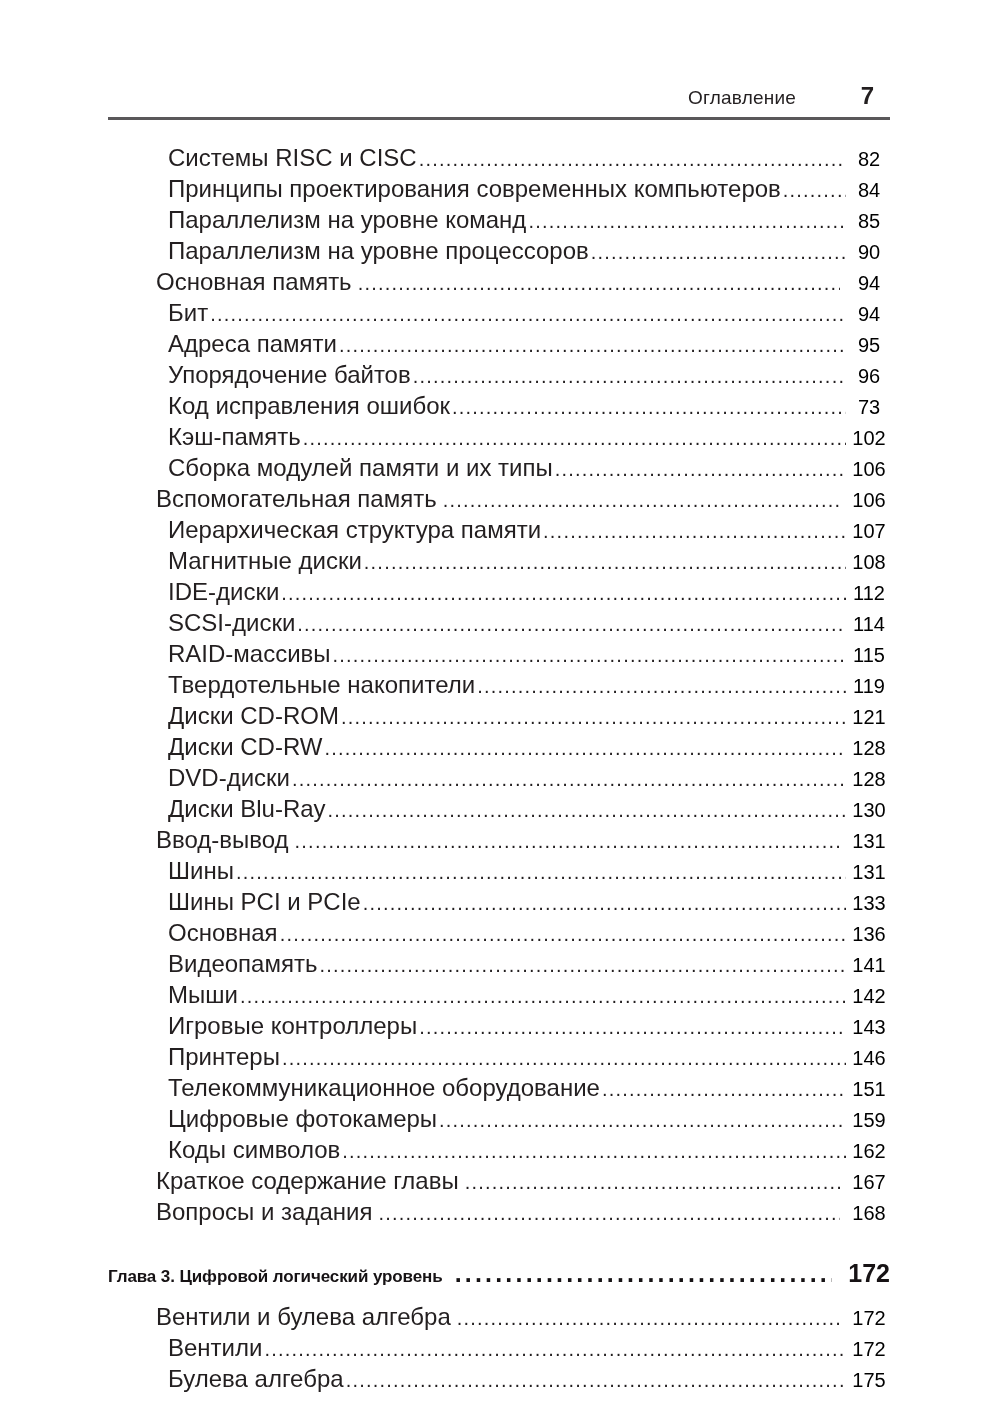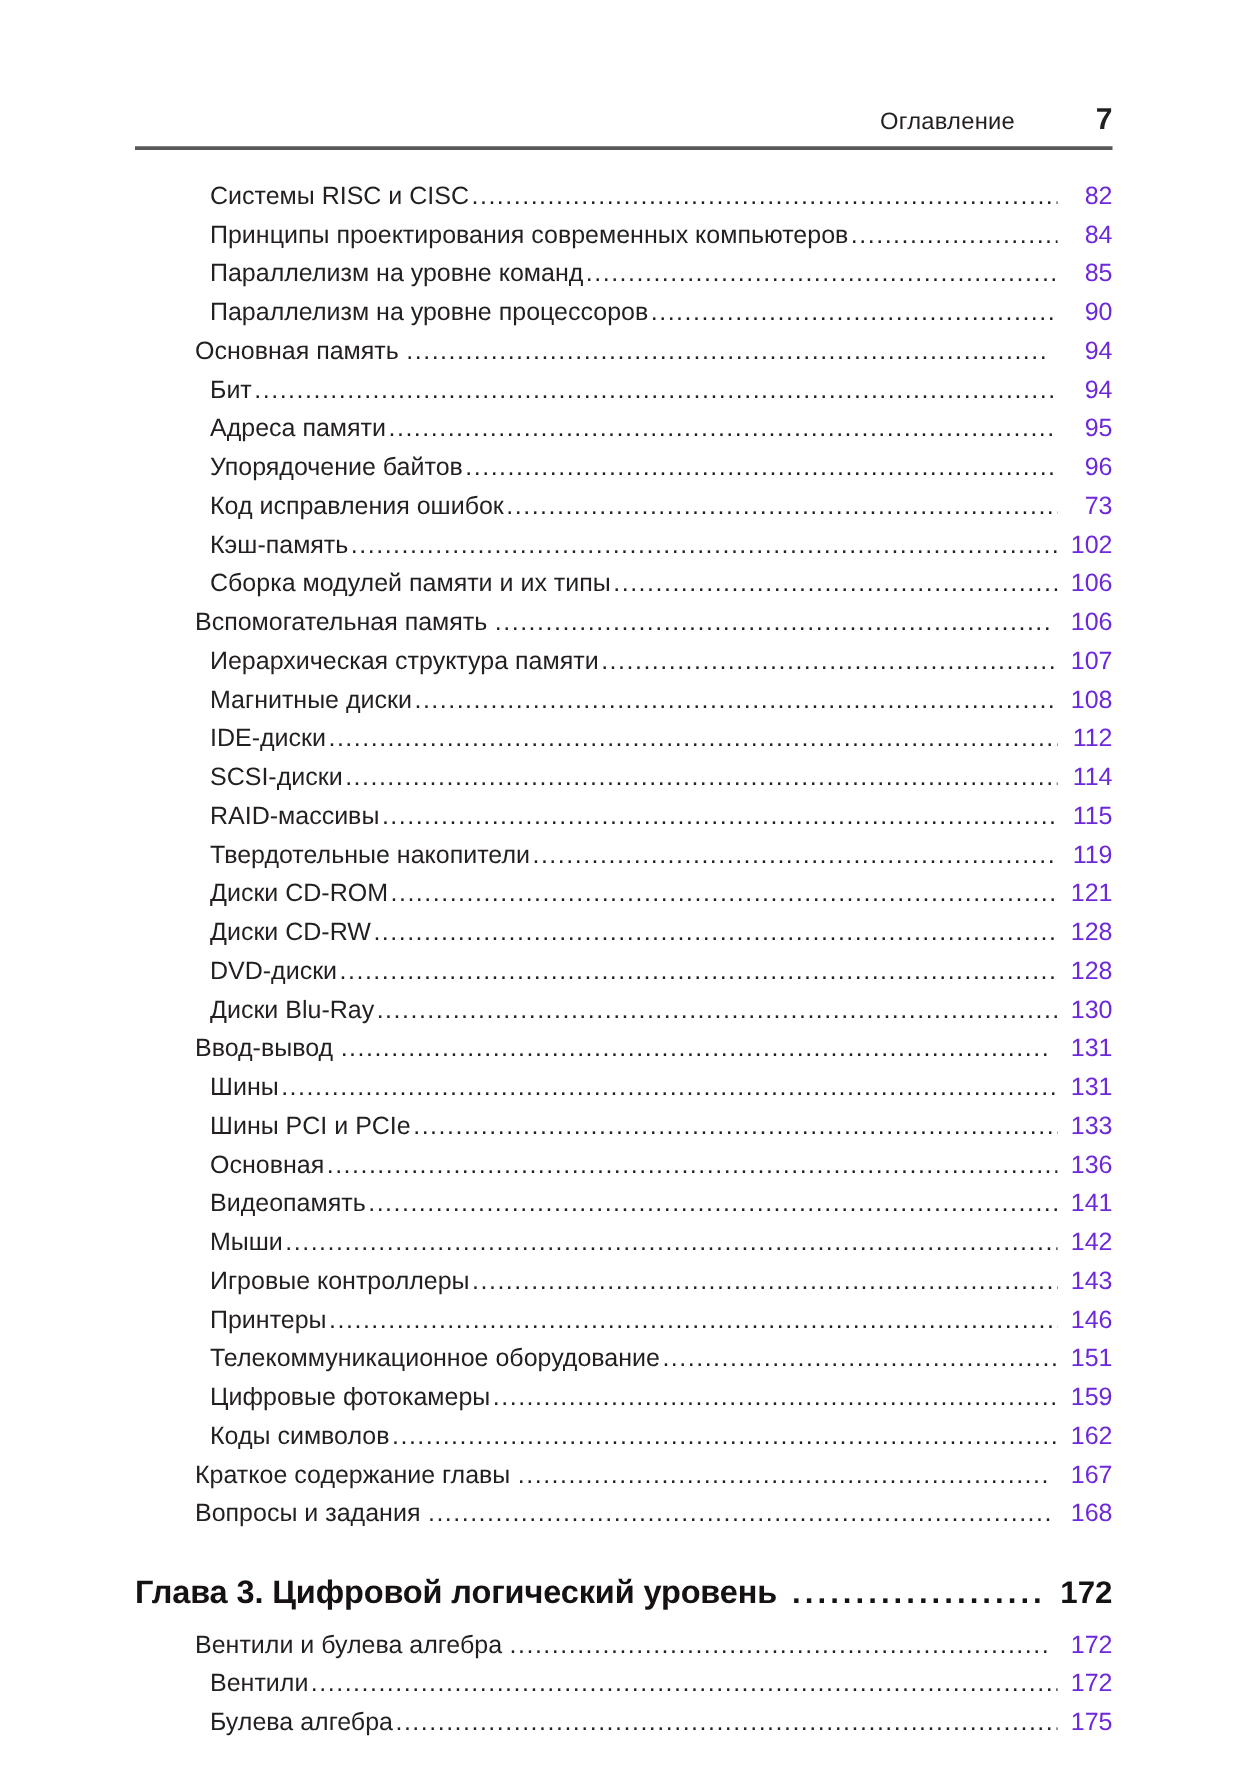--- a/index.html
+++ b/index.html
@@ -14,21 +14,21 @@
     background: #ffffff;
     font-family: "Liberation Sans", sans-serif;
     color: #231f20;
     overflow: hidden;
     box-sizing: border-box;
   }
 
   
   .header {
     position: absolute;
-    left: 108px;
+    left: 92px;
     top: 82px;
     width: 782px;
     display: flex;
     align-items: baseline;
     justify-content: flex-end;
   }
   .header-title {
     font-size: 19px;
     letter-spacing: 0.2px;
     color: #231f20;
@@ -61,21 +61,21 @@
   .toc-entry {
     display: flex;
     align-items: baseline;
     width: 100%;
     height: 31px;
     line-height: 31px;
     white-space: nowrap;
   }
 
   .toc-title {
-    font-size: 20px;
+    font-size: 24px;
     color: #231f20;
     flex: 0 0 auto;
   }
 
   .leader {
     flex: 1 1 auto;
     overflow: hidden;
     margin: 0 2px;
     position: relative;
     height: 31px;
@@ -85,22 +85,22 @@
     font-size: 20px;
     color: #231f20;
     letter-spacing: 1.2px;
     display: block;
     white-space: nowrap;
   }
 
   .toc-page {
     flex: 0 0 auto;
     font-size: 20px;
-    color: #6d28d9;
-    text-align: right;
+    color: #000000;
+    text-align: center;
     min-width: 42px;
   }
 
   
   .lvl1 .toc-title { margin-left: 48px; }
   .lvl1 .leader { margin-left: 6px; }
   .lvl1 .toc-page { padding-left: 6px; }
 
   
   .lvl2 .toc-title { margin-left: 60px; }
@@ -110,21 +110,21 @@
     display: flex;
     align-items: baseline;
     width: 100%;
     height: 44px;
     line-height: 44px;
     white-space: nowrap;
     margin-top: 24px;
     margin-bottom: 6px;
   }
   .chapter .chapter-title {
-    font-size: 26px;
+    font-size: 17px;
     font-weight: bold;
     color: #161214;
     flex: 0 0 auto;
     letter-spacing: -0.1px;
   }
   .chapter .leader-bold {
     flex: 1 1 auto;
     overflow: hidden;
     margin: 0 10px 0 12px;
     height: 44px;

